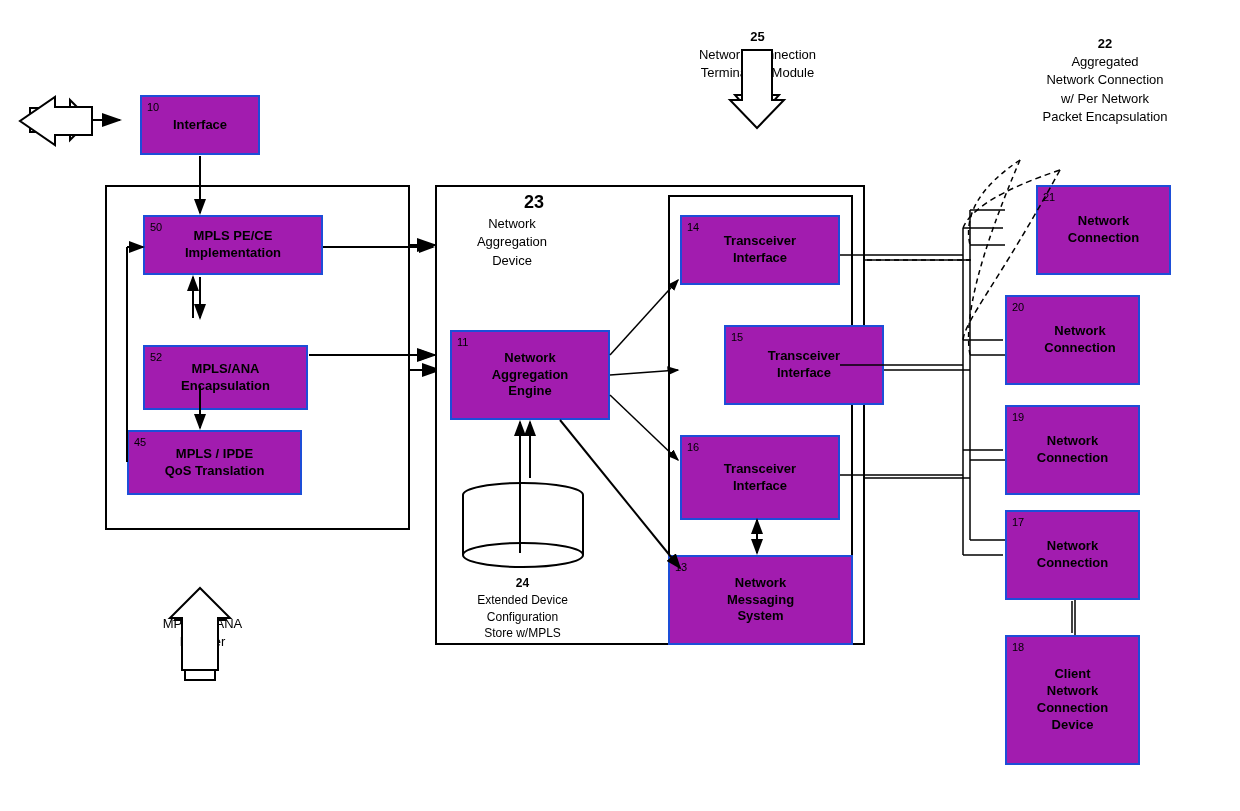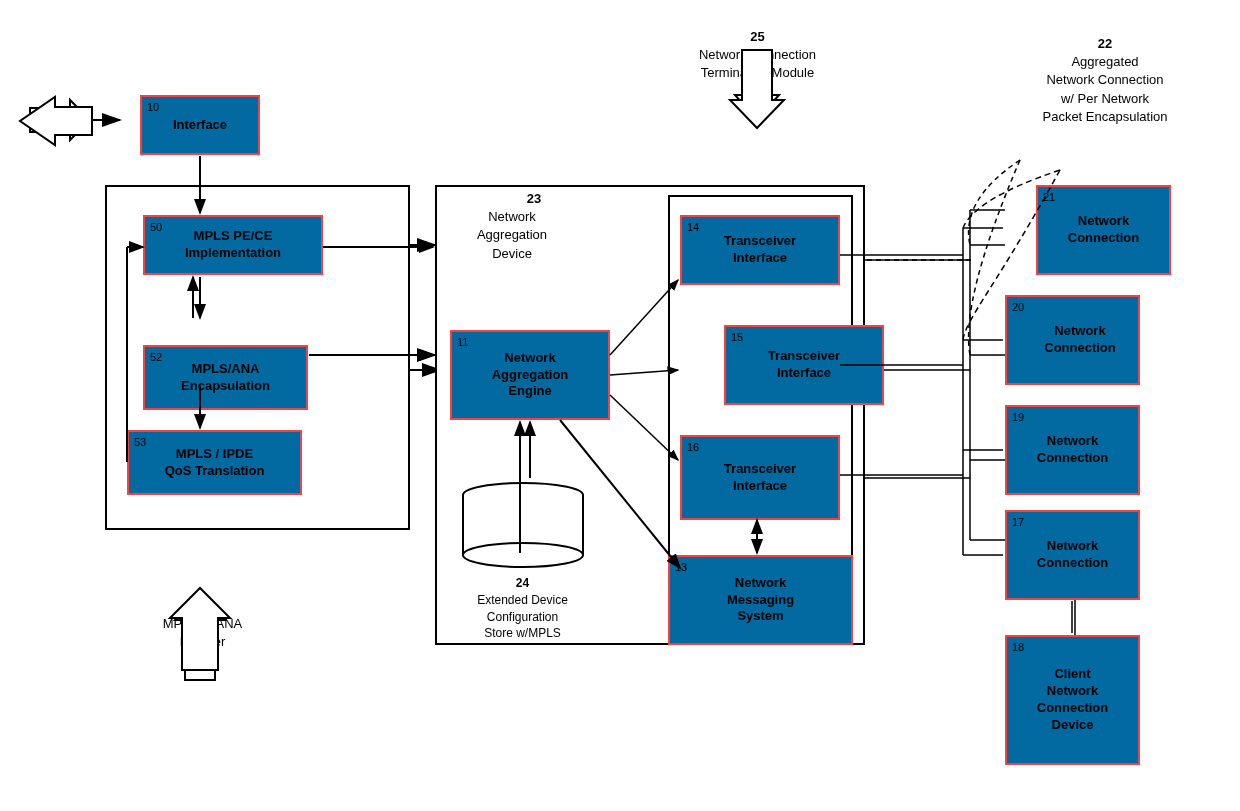--- a/index.html
+++ b/index.html
@@ -12,22 +12,22 @@
       position: relative;
     }
     .diagram-container {
       position: relative;
       width: 1240px;
       height: 811px;
       background: #fff;
     }
     .box {
       position: absolute;
-      border: 2px solid #ef4444;
-      background: #0369a1;
+      border: 2px solid #1d4ed8;
+      background: #a21caf;
       text-align: center;
       display: flex;
       flex-direction: column;
       align-items: center;
       justify-content: center;
       font-size: 13px;
       line-height: 1.3;
     }
     .box .num {
       font-size: 11px;
@@ -175,34 +175,34 @@
     <span class="num">50</span>
     <span class="box-bold">MPLS PE/CE<br>Implementation</span>
   </div>
 
   <div class="box" style="left:143px; top:320px; width:165px; height:65px;margin-top:25px;">
     <span class="num">52</span>
     <span class="box-bold">MPLS/ANA<br>Encapsulation</span>
   </div>
 
   <div class="box" style="left:127px; top:430px; width:175px; height:65px;">
-    <span class="num">53</span>
+    <span class="num">45</span>
     <span class="box-bold">MPLS / IPDE<br>QoS Translation</span>
   </div>
 
   <div class="label-only" style="left:120px; top:615px; width:165px;">
     <span>MPLS to  ANA<br>Handler</span><br>
     <span class="num" style="font-weight:bold; font-size:15px;">55</span>
   </div>
 
   <div class="outer-box" style="left:435px; top:185px; width:430px; height:460px;">
   </div>
 
   <div class="label-only" style="left:452px; top:190px; width:120px;">
-    <span style="font-weight:bold; font-size:13px;margin-left:44px;">23</span><br>
+    <span style="font-weight:bold; font-size:18px;margin-left:44px;">23</span><br>
     <span>Network<br>Aggregation<br>Device</span>
   </div>
 
   <div class="box" style="left:450px; top:330px; width:160px; height:90px;">
     <span class="num">11</span>
     <span class="box-bold">Network<br>Aggregation<br>Engine</span>
   </div>
 
   <div class="cylinder" style="left:458px; top:480px; width:130px; height:90px;">
     <svg width="130" height="90">

